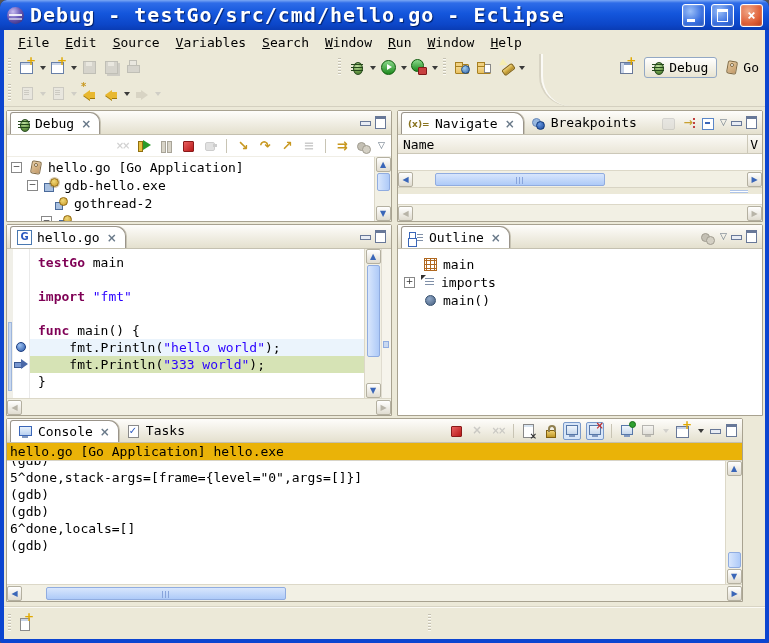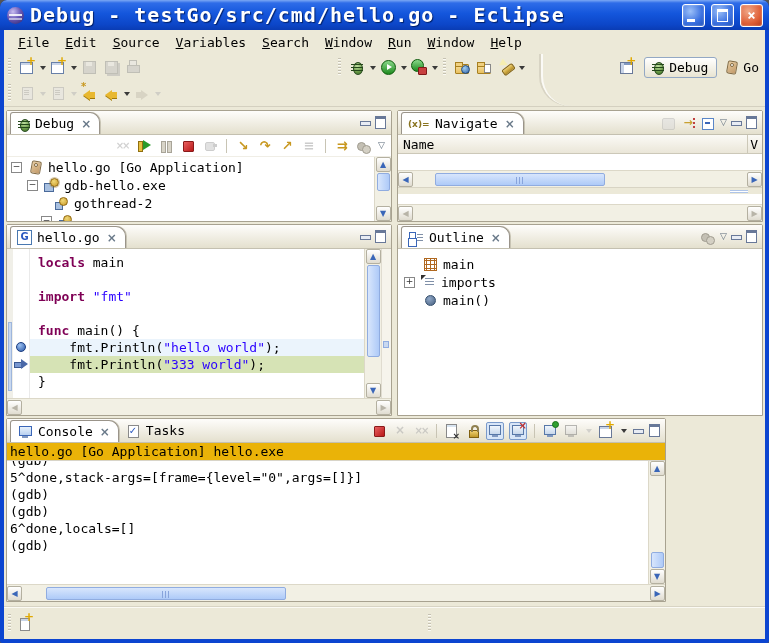--- a/index.html
+++ b/index.html
@@ -345,20 +345,24 @@
       </div>
     </div>
 
     <div class="view" style="left:393px;top:80px;width:366px;height:112px;">
       <div class="vhead">
         <span class="tab sel">
           <span class="ic ic-vars">(x)=</span>
           <span>Navigate</span>
           <span class="x">×</span>
         </span>
+        <span class="tab">
+          <span class="ic ic-bkpts"></span>
+          <span>Breakpoints</span>
+        </span>
         <span class="vtools">
           <span class="ic ic-grayblock dis"></span>
           <span class="ic ic-logical">→</span>
           <span class="ic ic-collapse"></span>
           <span class="vmenu">▽</span>
           <span class="minico"></span>
           <span class="maxico"></span>
         </span>
       </div>
       <div class="colhead">
@@ -401,21 +405,21 @@
       </div>
       <div class="ed-body">
         <div class="rangecol">
           <span class="rangeind" style="top:73px;height:69px;"></span>
         </div>
         <div class="gutter">
           <span class="bp-dot" style="top:93px;"></span>
           <span class="ip-arrow" style="top:110px;"></span>
         </div>
         <div class="codearea">
-          <div class="cline"><span class="kw">locals</span><span> main</span></div>
+          <div class="cline"><span class="kw">testGo</span><span> main</span></div>
           <div class="cline"></div>
           <div class="cline"><span class="kw">import</span><span> </span><span class="str">"fmt"</span></div>
           <div class="cline"></div>
           <div class="cline"><span class="kw">func</span><span> main() {</span></div>
           <div class="cline hl-blue"><span>    fmt.Println(</span><span class="str">"hello world"</span><span>);</span></div>
           <div class="cline hl-green"><span>    fmt.Println(</span><span class="str">"333 world"</span><span>);</span></div>
           <div class="cline"><span>}</span></div>
         </div>
         <div class="sbv">
           <span class="sbtn">▲</span>
@@ -458,21 +462,21 @@
           <span class="ic ic-imports"></span>
           <span>imports</span>
         </div>
         <div class="trow" style="padding-left:18px;">
           <span class="ic ic-method"></span>
           <span>main()</span>
         </div>
       </div>
     </div>
 
-    <div class="view" style="left:2px;top:388px;width:660px;height:184px;">
+    <div class="view" style="left:2px;top:388px;width:737px;height:184px;">
       <div class="vhead">
         <span class="tab sel">
           <span class="ic ic-consoleview"></span>
           <span>Console</span>
           <span class="x">×</span>
         </span>
         <span class="tab">
           <span class="ic ic-tasksview"></span>
           <span>Tasks</span>
         </span>

